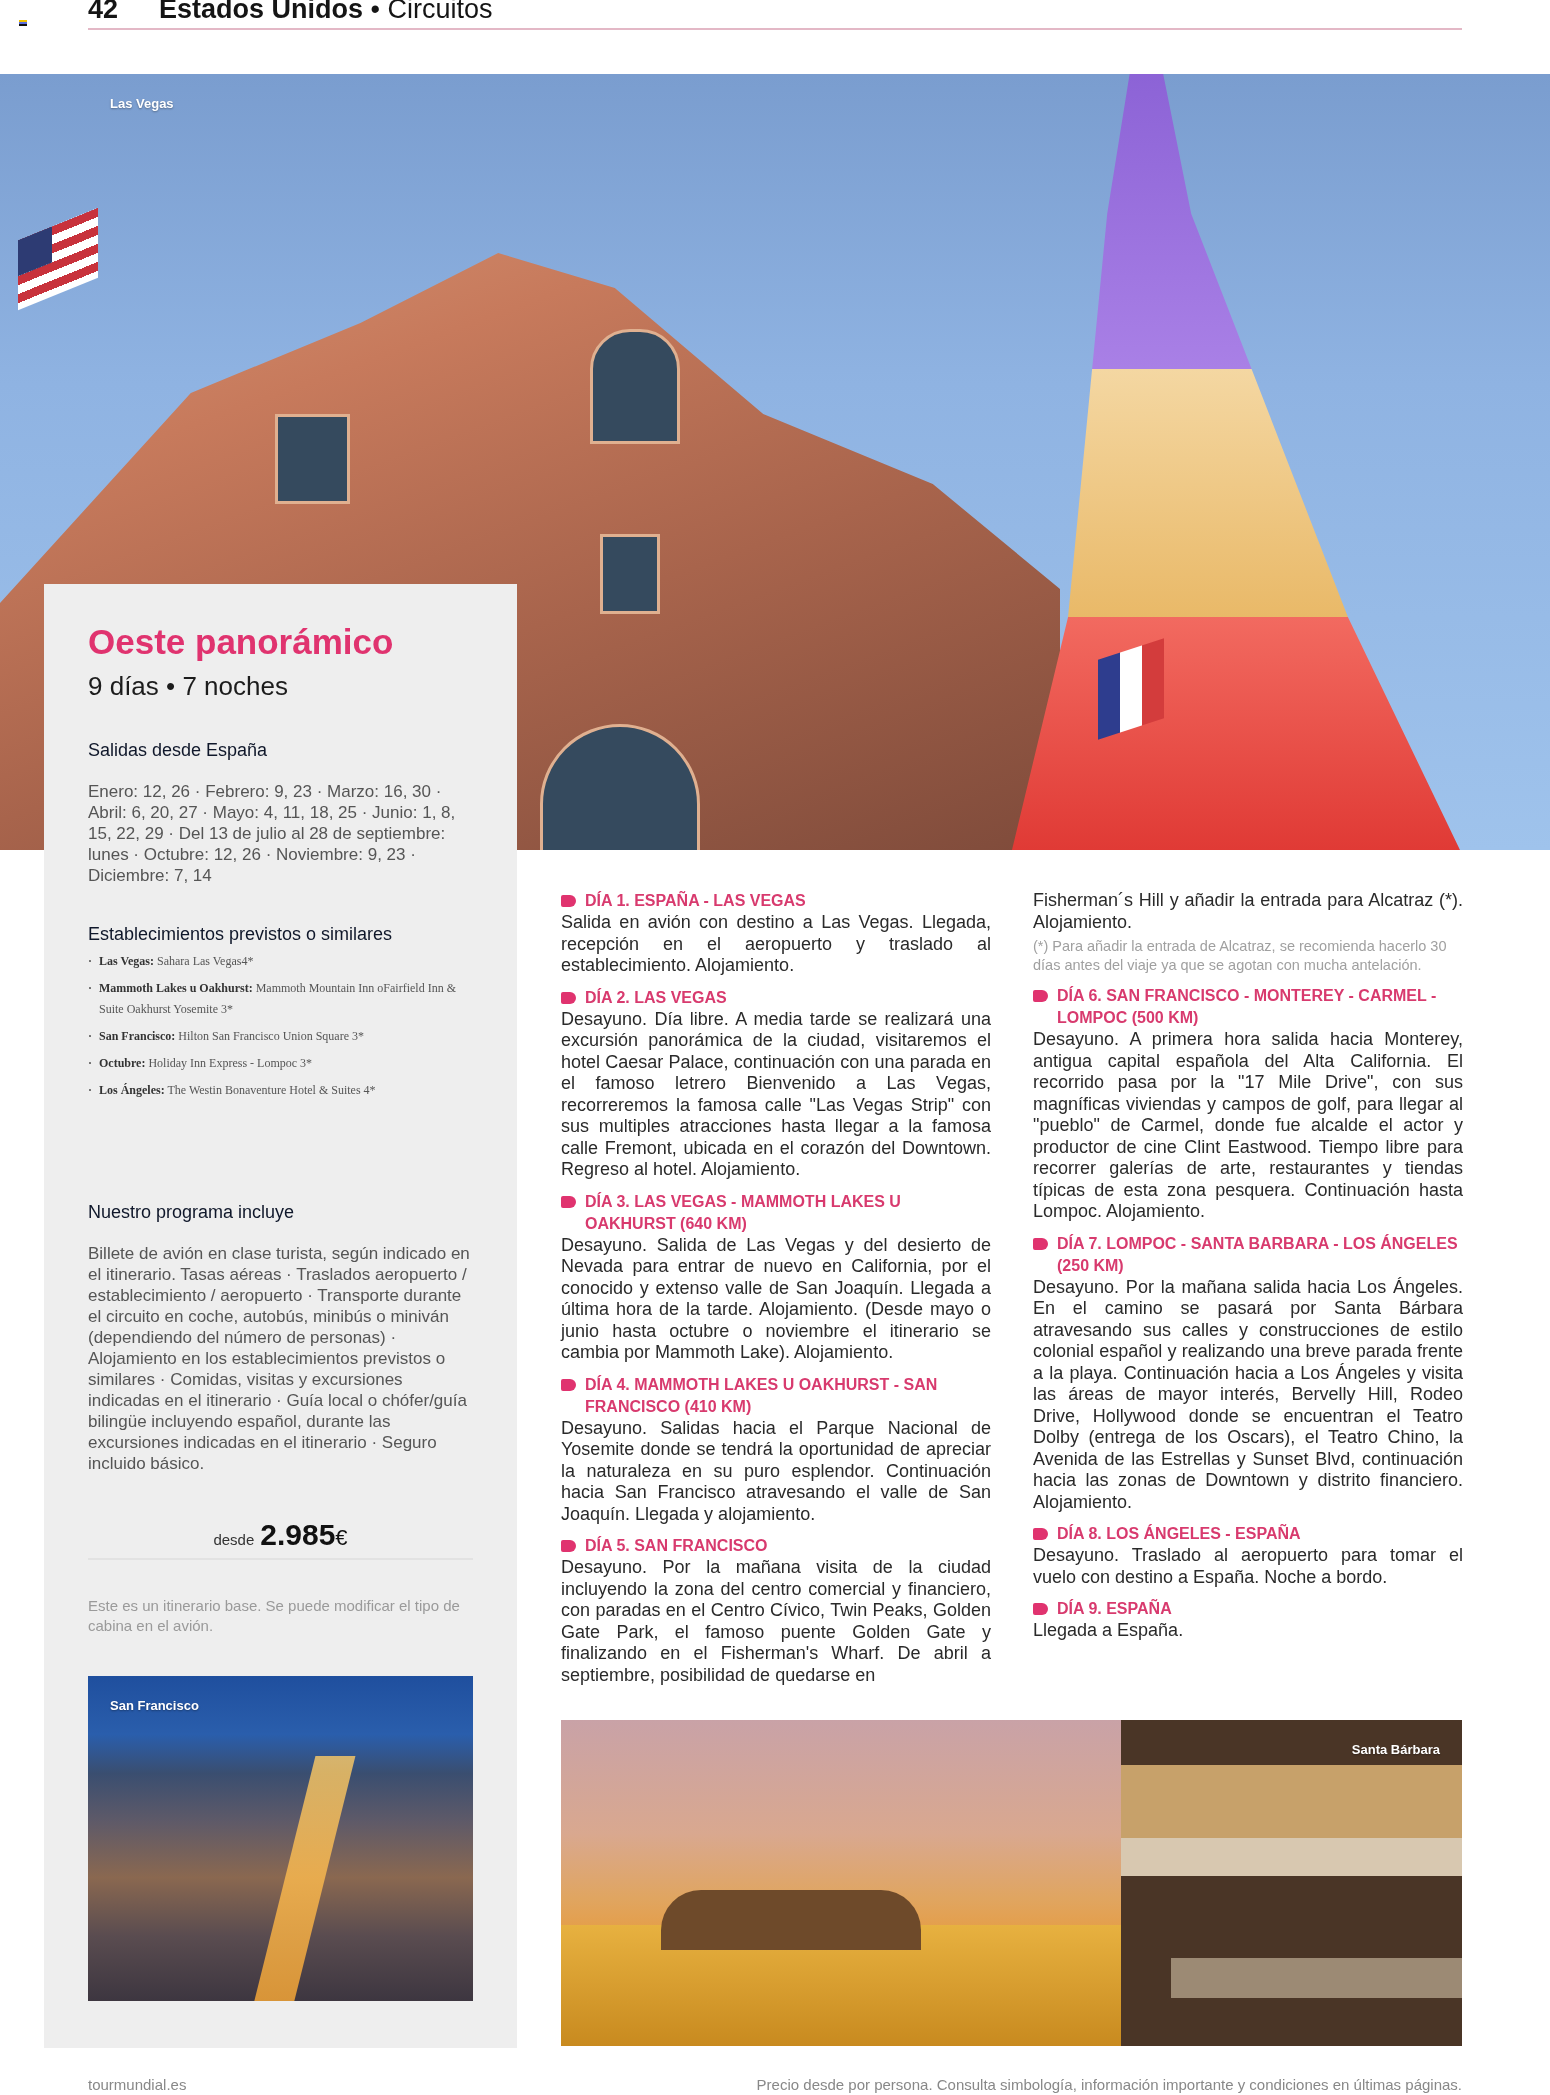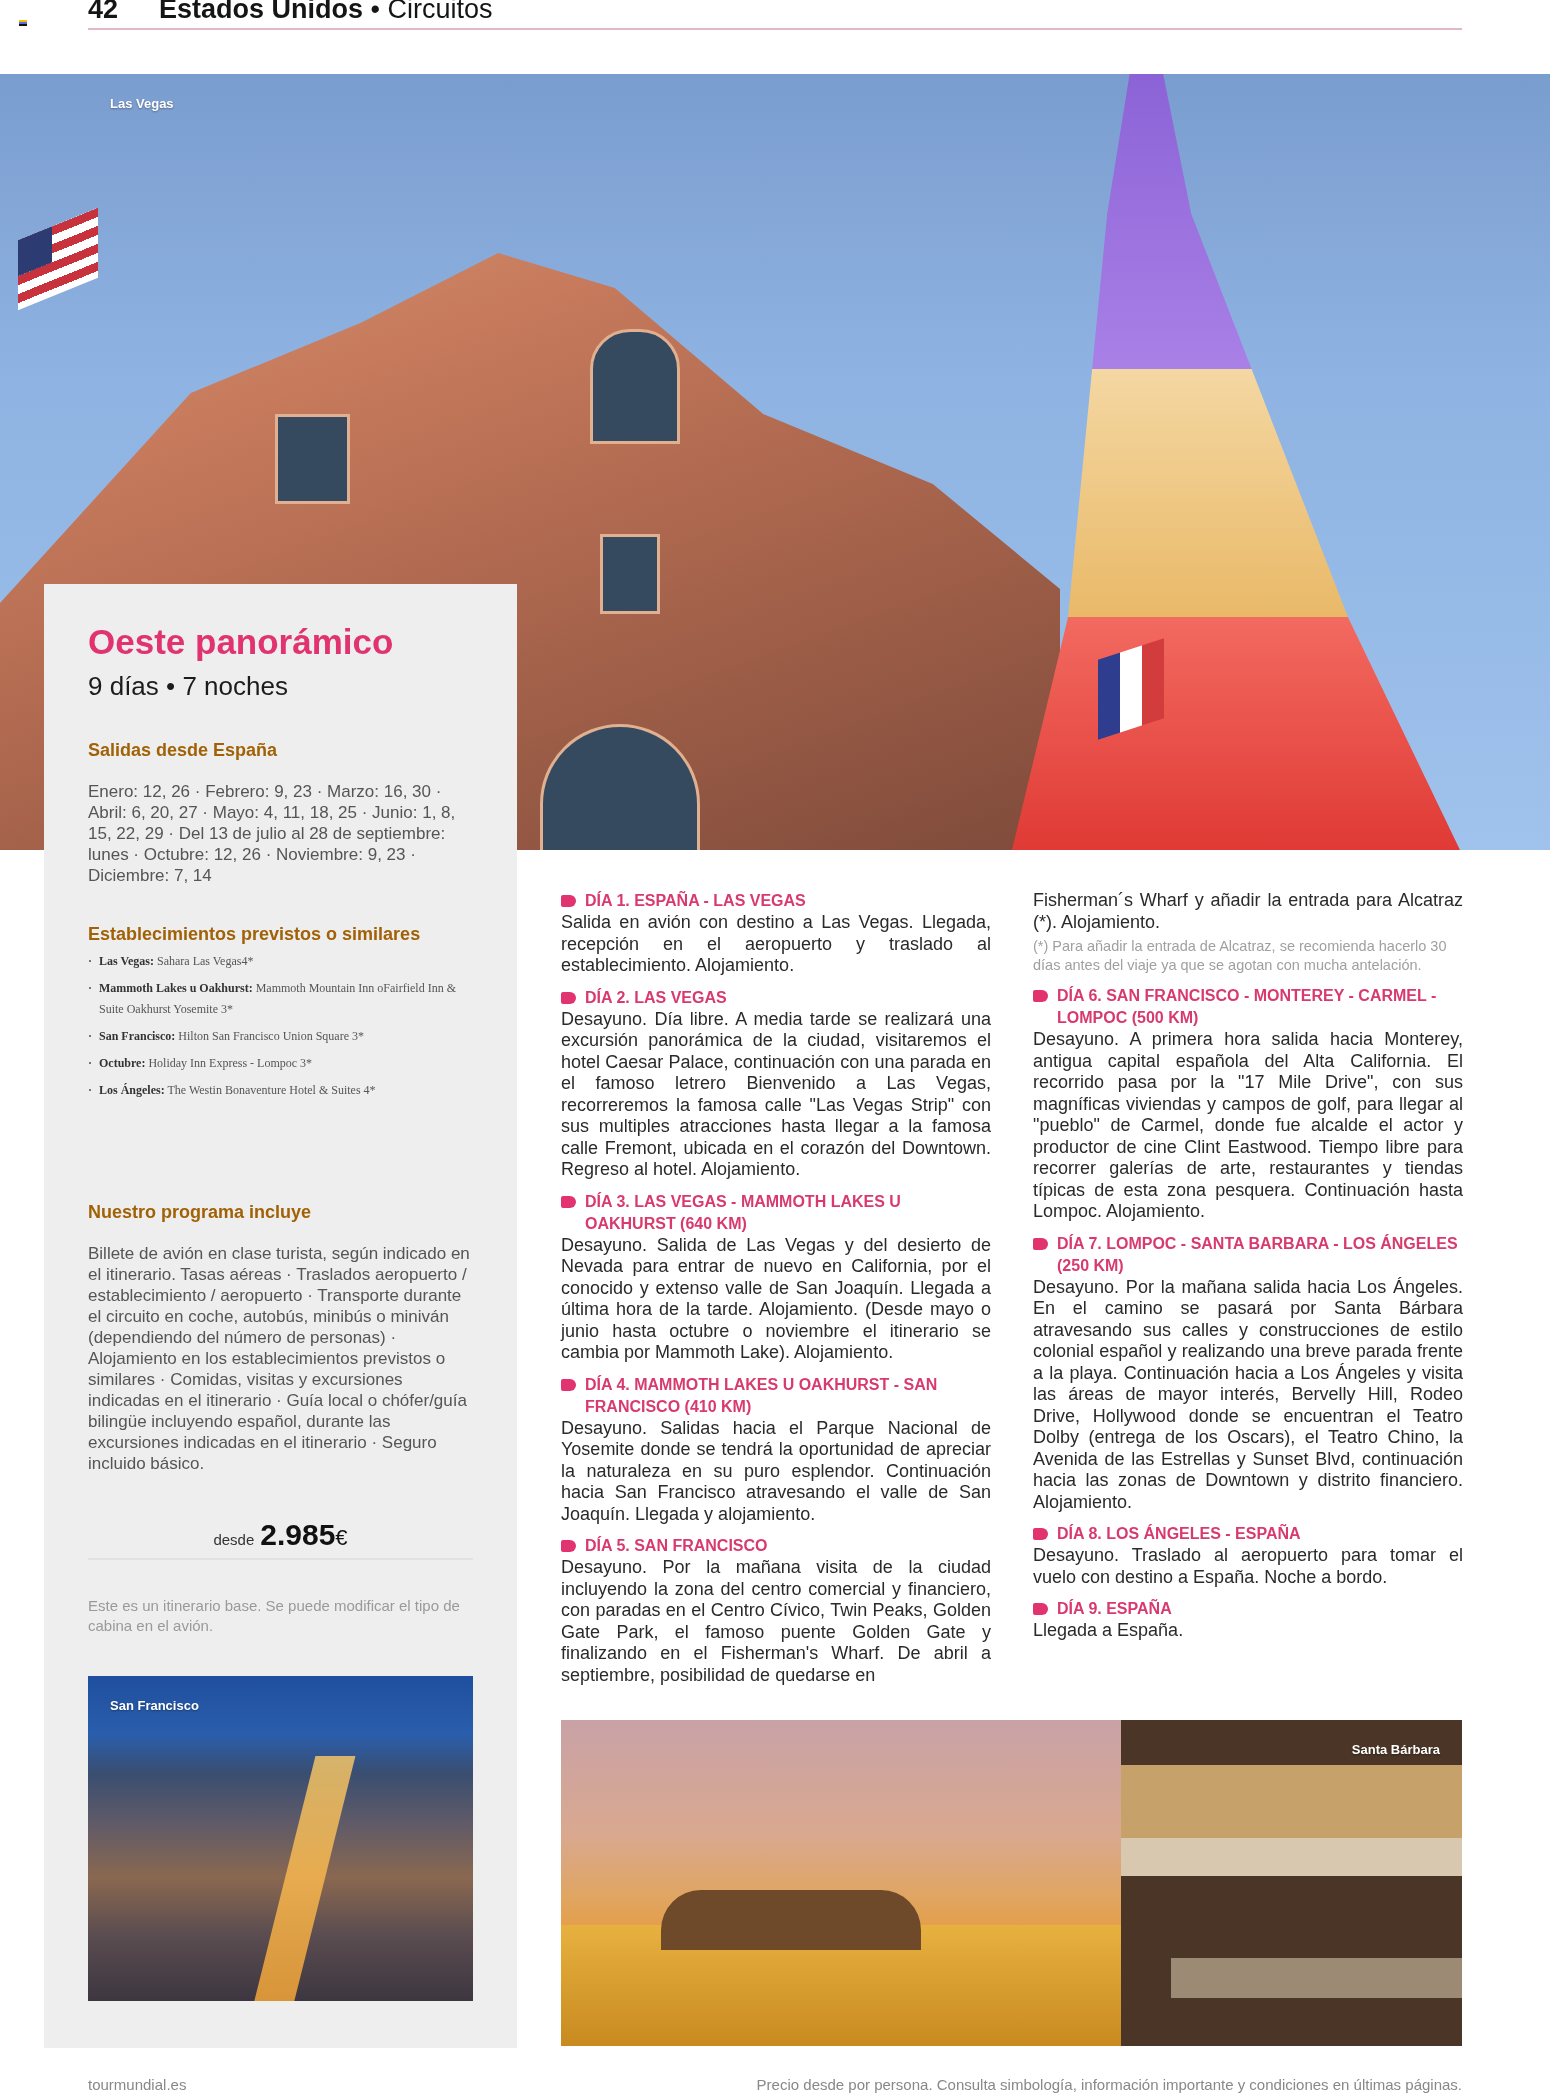--- a/index.html
+++ b/index.html
@@ -31,21 +31,21 @@
   .hero .us-flag::before { content: ""; position: absolute; left: 0; top: 0; width: 34px; height: 36px; background: #2d3b73; }
   .hero .fr-flag { position: absolute; left: 1098px; top: 575px; width: 66px; height: 80px; transform: skewY(-18deg);
     background: linear-gradient(90deg,#2e3d8e 0 33%,#ffffff 33% 66%,#d33c3c 66%); }
   .photo-caption { position: absolute; color: #ffffff; font-weight: bold; font-size: 13px; text-shadow: 0 1px 2px rgba(0,0,0,.35); }
 
   
   .panel { position: absolute; left: 44px; top: 584px; width: 473px; height: 1464px; background: #eeeeee; }
   .panel-inner { position: absolute; left: 44px; top: 0; width: 386px; }
   .trip-title { position: absolute; left: 0; top: 38px; font-size: 35px; font-weight: bold; color: #e0336f; white-space: nowrap; }
   .trip-duration { position: absolute; left: 0; top: 87px; font-size: 26px; color: #1c1c1c; white-space: nowrap; }
-  .block-title { font-size: 18px; font-weight: bold; color: #a16207; margin-bottom: 6px; }
+  .block-title { font-size: 18px; font-weight: normal; color: #0f172a; margin-bottom: 6px; }
   .block-text { font-size: 17px; line-height: 21px; color: #555555; margin-top: 20px; }
   .departures { position: absolute; left: 0; top: 156px; width: 386px; }
   .hotels { position: absolute; left: 0; top: 340px; width: 386px; }
   .hotels ul { list-style: none; }
   .hotels li { position: relative; padding-left: 11px; font-size: 12px; line-height: 21px; color: #555555; margin-bottom: 6px; font-family: Liberation Serif, serif; }
   .hotels li::before { content: "·"; position: absolute; left: 0; top: 0; color: #555; font-weight: bold; }
   .hotels li b { color: #333333; }
   .includes { position: absolute; left: 0; top: 618px; width: 386px; }
   .price-row { position: absolute; left: 0; top: 934px; width: 385px; height: 42px; border-bottom: 2px solid #e2e2e2; text-align: center; }
   .price-from { font-size: 15px; color: #333; vertical-align: baseline; }
@@ -166,21 +166,21 @@
     <div class="day-text">Desayuno. Salidas hacia el Parque Nacional de Yosemite donde se tendrá la oportunidad de apreciar la naturaleza en su puro esplendor. Continuación hacia San Francisco atravesando el valle de San Joaquín. Llegada y alojamiento.</div>
   </div>
   <div class="day">
     <div class="day-title"><span class="bullet"></span><span>DÍA 5. SAN FRANCISCO</span></div>
     <div class="day-text">Desayuno. Por la mañana visita de la ciudad incluyendo la zona del centro comercial y financiero, con paradas en el Centro Cívico, Twin Peaks, Golden Gate Park, el famoso puente Golden Gate y finalizando en el Fisherman's Wharf. De abril a septiembre, posibilidad de quedarse en</div>
   </div>
 </div>
 
 <div class="col col-2">
   <div class="day">
-    <div class="day-text">Fisherman´s Wharf y añadir la entrada para Alcatraz (*). Alojamiento.</div>
+    <div class="day-text">Fisherman´s Hill y añadir la entrada para Alcatraz (*). Alojamiento.</div>
     <div class="day-note">(*) Para añadir la entrada de Alcatraz, se recomienda hacerlo 30 días antes del viaje ya que se agotan con mucha antelación.</div>
   </div>
   <div class="day">
     <div class="day-title"><span class="bullet"></span><span>DÍA 6. SAN FRANCISCO - MONTEREY - CARMEL - LOMPOC (500 KM)</span></div>
     <div class="day-text">Desayuno. A primera hora salida hacia Monterey, antigua capital española del Alta California. El recorrido pasa por la "17 Mile Drive", con sus magníficas viviendas y campos de golf, para llegar al "pueblo" de Carmel, donde fue alcalde el actor y productor de cine Clint Eastwood. Tiempo libre para recorrer galerías de arte, restaurantes y tiendas típicas de esta zona pesquera. Continuación hasta Lompoc. Alojamiento.</div>
   </div>
   <div class="day">
     <div class="day-title"><span class="bullet"></span><span>DÍA 7. LOMPOC - SANTA BARBARA - LOS ÁNGELES (250 KM)</span></div>
     <div class="day-text">Desayuno. Por la mañana salida hacia Los Ángeles. En el camino se pasará por Santa Bárbara atravesando sus calles y construcciones de estilo colonial español y realizando una breve parada frente a la playa. Continuación hacia a Los Ángeles y visita las áreas de mayor interés, Bervelly Hill, Rodeo Drive, Hollywood donde se encuentran el Teatro Dolby (entrega de los Oscars), el Teatro Chino, la Avenida de las Estrellas y Sunset Blvd, continuación hacia las zonas de Downtown y distrito financiero. Alojamiento.</div>
   </div>

